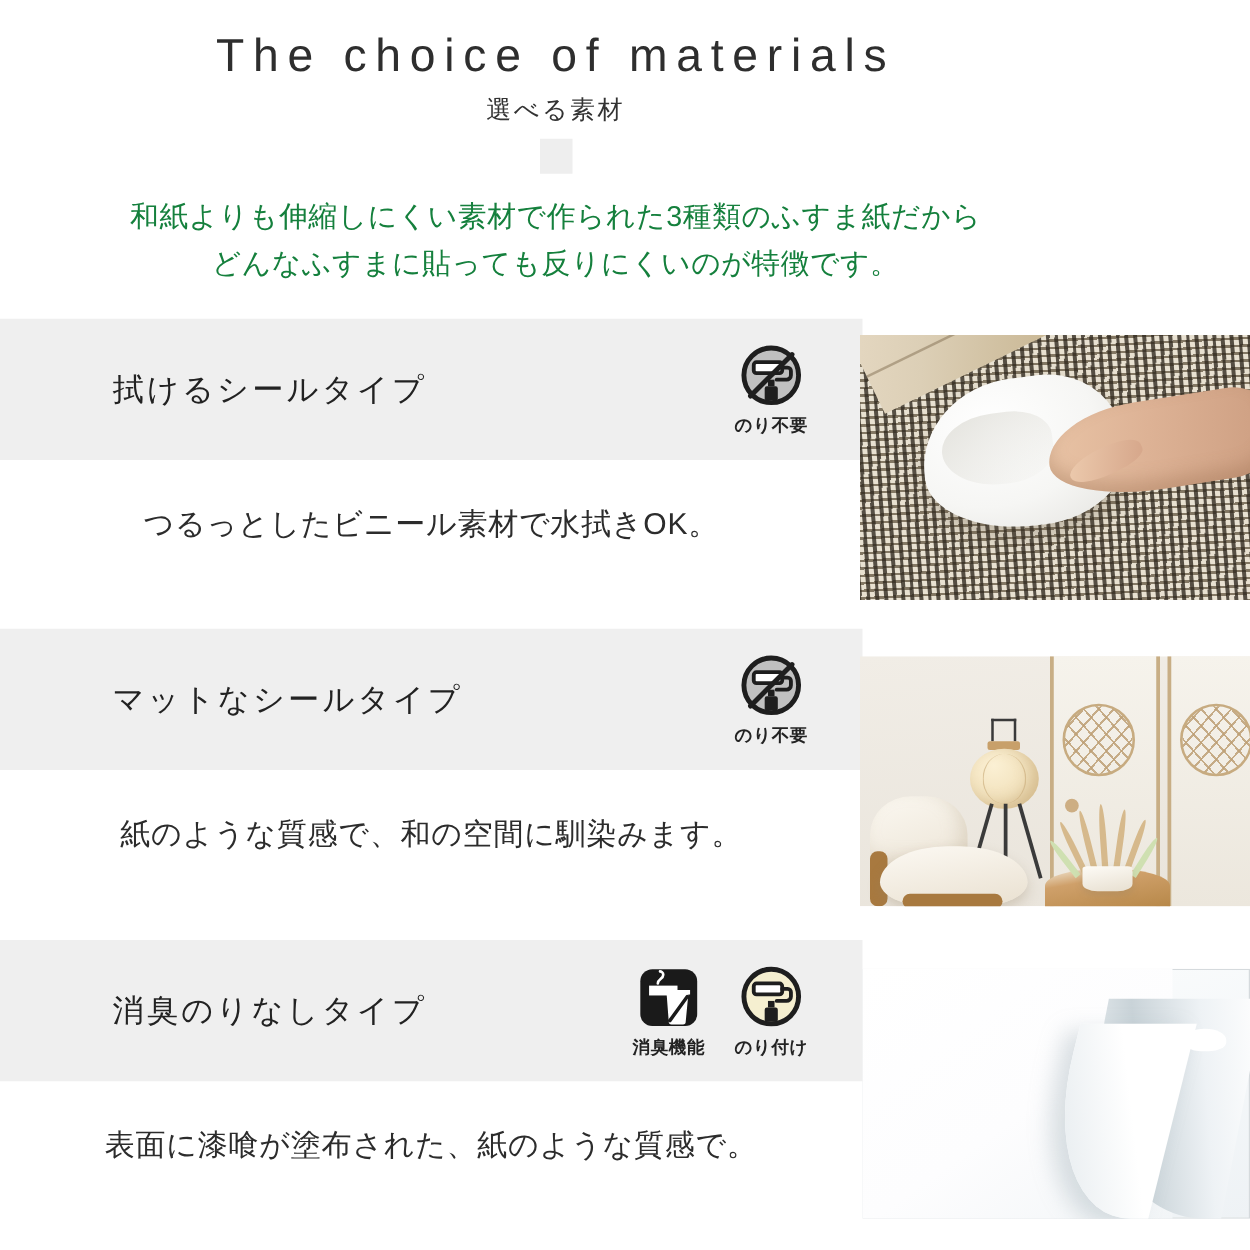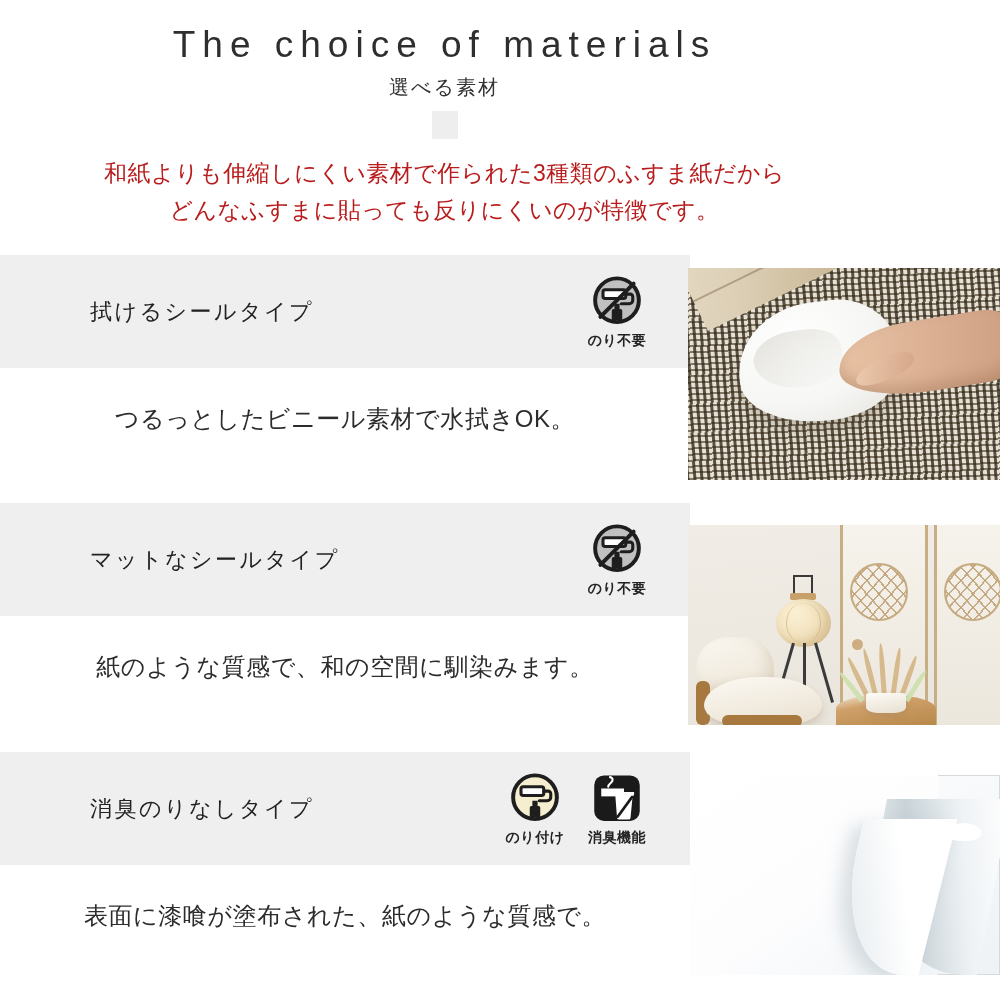--- a/index.html
+++ b/index.html
@@ -30,39 +30,39 @@
   }
   .divider-square {
     width:26px; height:28px;
     background:#eeeeee;
     margin:10px auto 0 auto;
   }
   .lead {
     margin-top:16px;
     font-size:23px;
     line-height:1.58;
-    color:#b91c1c;
+    color:#15803d;
     letter-spacing:0.5px;
   }
 
   
   .section { position:absolute; width:1000px; left:0; }
   .band {
     position:absolute; left:0; top:0;
     width:690px; height:113px;
     background:#efefef;
   }
   .band-inner {
     position:absolute; left:0; top:0;
     width:690px; height:113px;
     display:flex; align-items:center;
     padding-left:90px; padding-right:40px;
   }
   .sec-title {
-    font-size:22px;
+    font-size:25px;
     letter-spacing:2.5px;
     color:#222222;
     flex:0 0 auto;
   }
   .badges { margin-left:auto; display:flex; align-items:center; gap:16px; }
   .badge { width:66px; text-align:center; }
   .badge-label {
     font-size:14px; font-weight:700; color:#232323;
     letter-spacing:0.5px; margin-top:2px; white-space:nowrap;
   }
@@ -299,40 +299,40 @@
   <div class="pot" style="left:178px; top:168px; width:40px; height:20px;"></div>
 </div>
 
 <div class="section" style="top:752px;">
   <div class="band"></div>
   <div class="band-inner">
     <div class="sec-title">消臭のりなしタイプ</div>
     <div class="badges">
       <div class="badge">
         <svg class="badge-icon" viewBox="0 0 64 64">
-          <circle cx="32" cy="30" r="25" fill="#f5efd0" stroke="#1e1e1e" stroke-width="4.5"></circle>
-          <rect x="16" y="18" width="26" height="10" rx="2.5" fill="#ffffff" stroke="#1e1e1e" stroke-width="3.5"></rect>
-          <path d="M42 23 h5 a3 3 0 0 1 3 3 v4 a4 4 0 0 1 -4 4 h-9" fill="none" stroke="#1e1e1e" stroke-width="3.5" stroke-linecap="round"></path>
-          <rect x="29" y="34" width="6" height="6" fill="#1e1e1e"></rect>
-          <rect x="26" y="40" width="12" height="13" rx="2" fill="#1e1e1e"></rect>
-        </svg>
-        <div class="badge-label">のり付け</div>
-      </div>
-      <div class="badge">
-        <svg class="badge-icon" viewBox="0 0 64 64">
           <rect x="6" y="5" width="52" height="52" rx="11" fill="#1a1a1a"></rect>
           <path d="M22 18 c0-4 5-4 5-8 c0-2-2-3-3-3" fill="none" stroke="#ffffff" stroke-width="2.4" stroke-linecap="round"></path>
           <rect x="14" y="20" width="26" height="9" fill="#ffffff"></rect>
           <path d="M30 46 l20-22" stroke="#1a1a1a" stroke-width="3" stroke-linecap="round"></path>
           <path d="M30 27 h20 l-2.5 26 a2.5 2.5 0 0 1 -2.5 2.5 h-10.5 a2.5 2.5 0 0 1 -2.5 -2.5 z" fill="#ffffff"></path>
           <path d="M28.5 24 h23 v4 h-23 z" fill="#ffffff"></path>
           <path d="M33 52 l16-22" stroke="#1a1a1a" stroke-width="3.2" stroke-linecap="round"></path>
         </svg>
         <div class="badge-label">消臭機能</div>
       </div>
+      <div class="badge">
+        <svg class="badge-icon" viewBox="0 0 64 64">
+          <circle cx="32" cy="30" r="25" fill="#f5efd0" stroke="#1e1e1e" stroke-width="4.5"></circle>
+          <rect x="16" y="18" width="26" height="10" rx="2.5" fill="#ffffff" stroke="#1e1e1e" stroke-width="3.5"></rect>
+          <path d="M42 23 h5 a3 3 0 0 1 3 3 v4 a4 4 0 0 1 -4 4 h-9" fill="none" stroke="#1e1e1e" stroke-width="3.5" stroke-linecap="round"></path>
+          <rect x="29" y="34" width="6" height="6" fill="#1e1e1e"></rect>
+          <rect x="26" y="40" width="12" height="13" rx="2" fill="#1e1e1e"></rect>
+        </svg>
+        <div class="badge-label">のり付け</div>
+      </div>
     </div>
   </div>
   <div class="sec-desc" style="top:148px;">表面に漆喰が塗布された、紙のような質感で。</div>
 </div>
 
 <div class="photo" style="left:690px; top:775px; width:310px; height:200px;">
   <div class="paper-bg"></div>
   <div class="paper-sheet"></div>
   <div class="paper-curl"></div>
   <div class="paper-curl-edge"></div>

